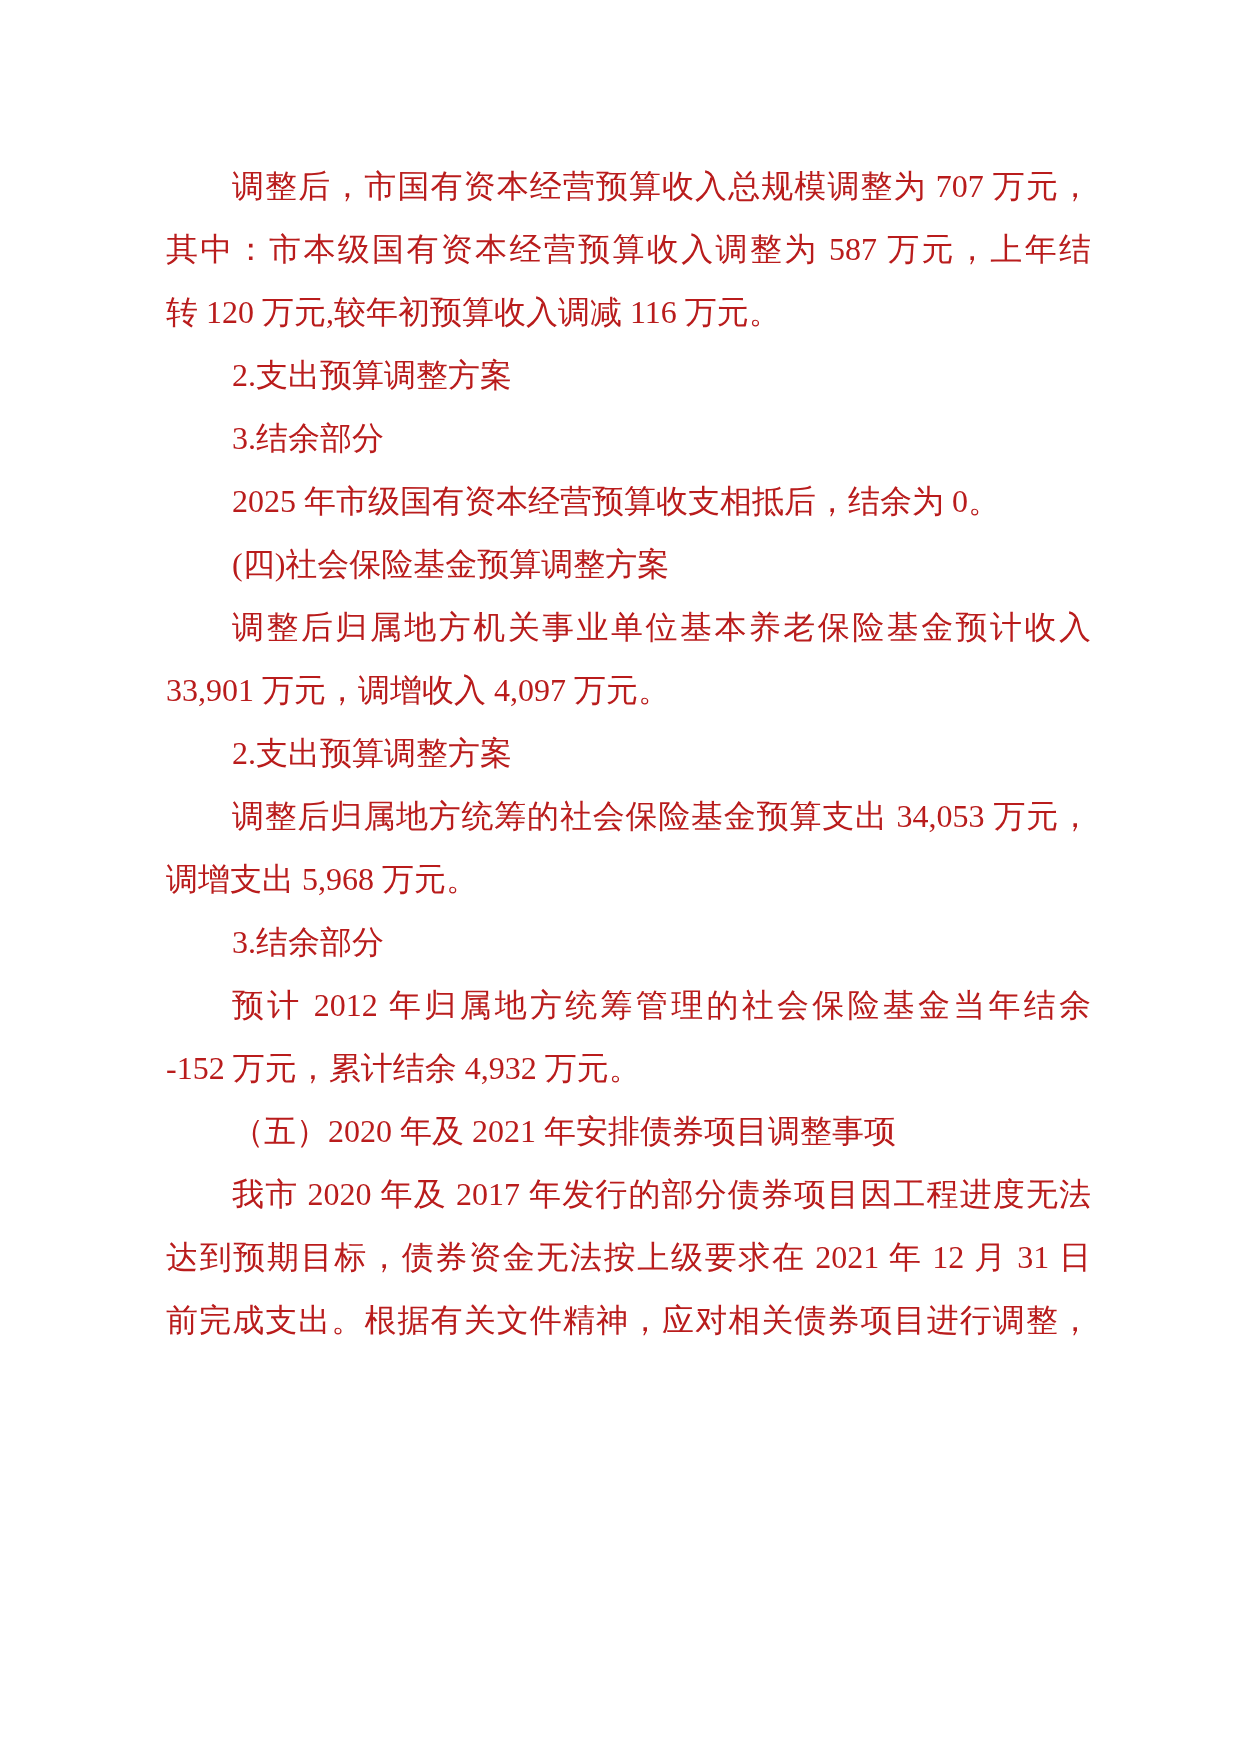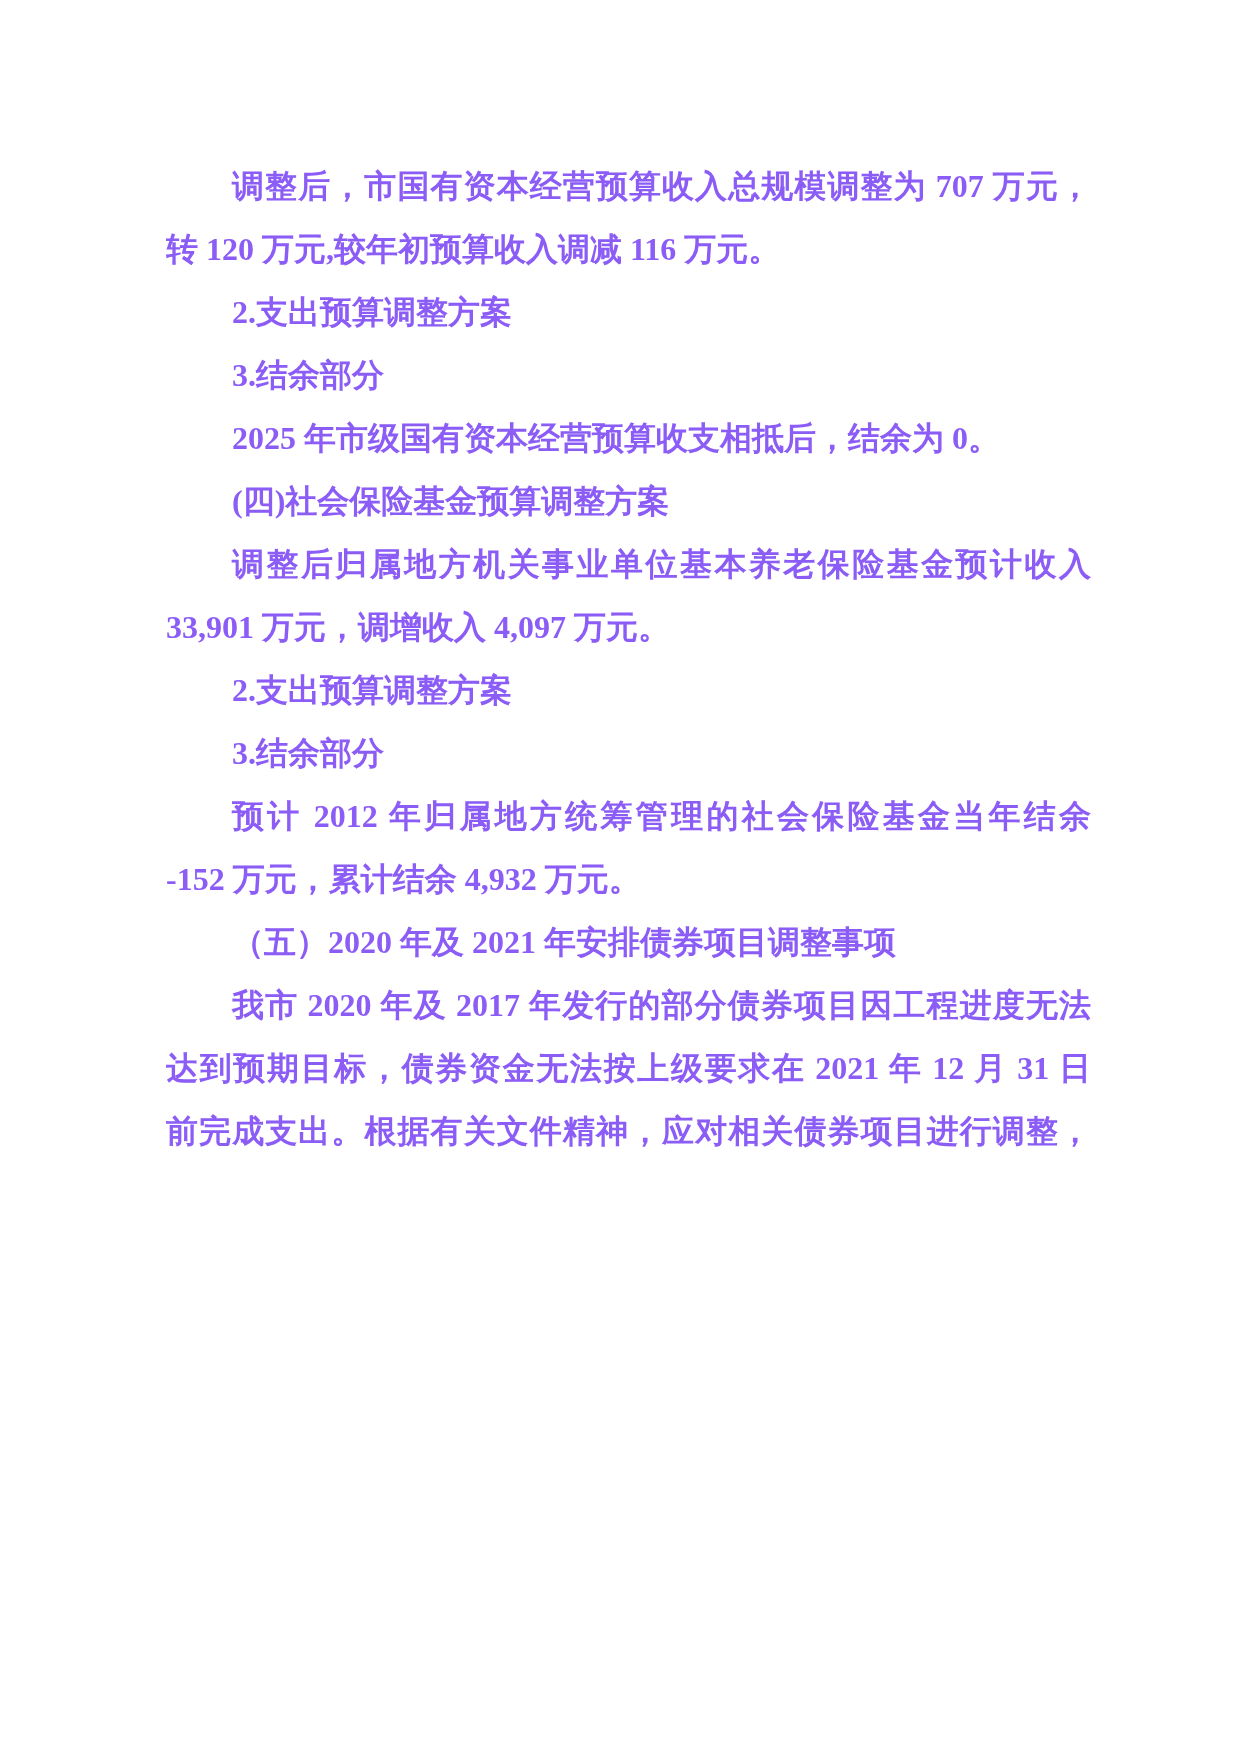--- a/index.html
+++ b/index.html
@@ -49,23 +49,24 @@
   }
   
   .line.first {
     text-indent: 66px;
   }
 </style>
 </head>
 <body>
 
 <div id="page" style="background: rgb(255, 255, 255);">
-  <div id="doc-body" style="color: #8b5cf6; font-weight: bold;">
+  <div id="doc-body" style="color: #b91c1c;">
       <div class="para">
         <div class="line fill first">调整后，市国有资本经营预算收入总规模调整为 707 万元，</div>
+        <div class="line fill">其中：市本级国有资本经营预算收入调整为 587 万元，上年结</div>
         <div class="line last">转 120 万元,较年初预算收入调减 116 万元。</div>
       </div>
       <div class="para">
         <div class="line last first">2.支出预算调整方案</div>
       </div>
       <div class="para">
         <div class="line last first">3.结余部分</div>
       </div>
       <div class="para">
         <div class="line last first">2025 年市级国有资本经营预算收支相抵后，结余为 0。</div>
@@ -74,20 +75,24 @@
         <div class="line last first">(四)社会保险基金预算调整方案</div>
       </div>
       <div class="para">
         <div class="line fill first">调整后归属地方机关事业单位基本养老保险基金预计收入</div>
         <div class="line last">33,901 万元，调增收入 4,097 万元。</div>
       </div>
       <div class="para">
         <div class="line last first">2.支出预算调整方案</div>
       </div>
       <div class="para">
+        <div class="line fill first">调整后归属地方统筹的社会保险基金预算支出 34,053 万元，</div>
+        <div class="line last">调增支出 5,968 万元。</div>
+      </div>
+      <div class="para">
         <div class="line last first">3.结余部分</div>
       </div>
       <div class="para">
         <div class="line fill first">预计 2012 年归属地方统筹管理的社会保险基金当年结余</div>
         <div class="line last">-152 万元，累计结余 4,932 万元。</div>
       </div>
       <div class="para">
         <div class="line last first">（五）2020 年及 2021 年安排债券项目调整事项</div>
       </div>
       <div class="para">

